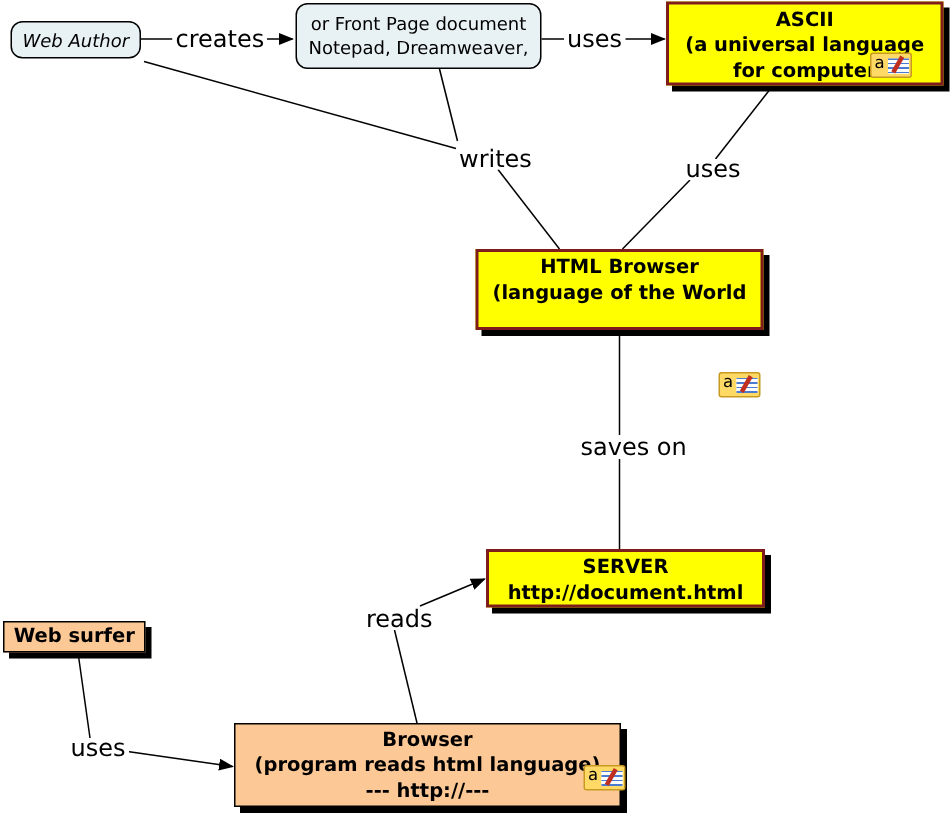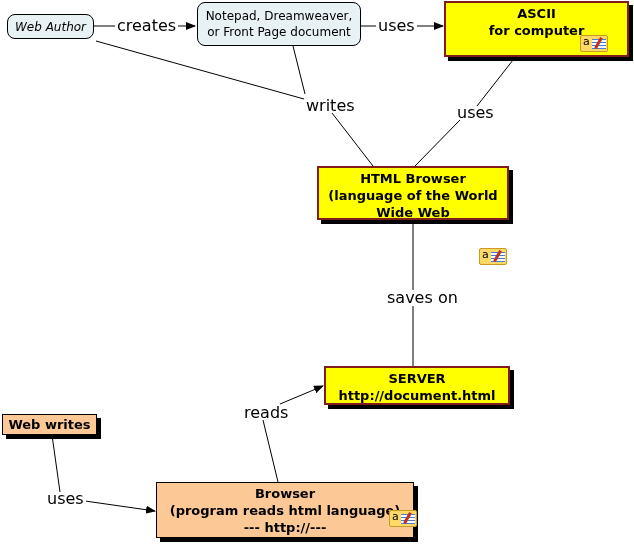--- a/index.html
+++ b/index.html
@@ -45,52 +45,52 @@
     <line x1="52" y1="435" x2="60" y2="492"></line>
     <line x1="78" y1="500" x2="155" y2="511" marker-end="url(#arr)"></line>
   </g>
 </svg>
 
 <div class="node plain" style="left:7px;top:14px;width:87px;height:25px;padding-top:4px;font-style:italic;">
   <span>Web Author</span>
 </div>
 
 <div class="node plain" style="left:197px;top:2px;width:164px;height:44px;padding-top:5px;">
+  <div>or Front Page document</div>
   <div>Notepad, Dreamweaver,</div>
-  <div>or Front Page document</div>
 </div>
 
 <div class="node yellow" style="left:444px;top:1px;width:185px;height:56px;padding-top:2px;">
   <div>ASCII</div>
+  <div>(a universal language</div>
   <div>for computer</div>
 </div>
 <div class="note" style="left:580px;top:35px;">
   <span class="a">a</span>
     <span class="lines"></span>
     <span class="pen"></span>
 </div>
 
 <div class="node yellow" style="left:317px;top:166px;width:192px;height:54px;padding-top:2px;">
   <div>HTML Browser</div>
   <div>(language of the World</div>
-  <div>Wide Web</div>
 </div>
 <div class="note" style="left:479px;top:248px;">
   <span class="a">a</span>
     <span class="lines"></span>
     <span class="pen"></span>
 </div>
 
 <div class="node yellow" style="left:324px;top:366px;width:186px;height:39px;padding-top:2px;text-align:center;">
   <div>SERVER</div>
   <div>http://document.html</div>
 </div>
 
 <div class="node orange" style="left:2px;top:414px;width:95px;height:21px;padding-top:1px;">
-  <span>Web writes</span>
+  <span>Web surfer</span>
 </div>
 
 <div class="node orange" style="left:156px;top:482px;width:258px;height:56px;padding-top:2px;">
   <div>Browser</div>
   <div>(program reads html language)</div>
   <div>--- http://---</div>
 </div>
 <div class="note" style="left:389px;top:510px;">
   <span class="a">a</span>
     <span class="lines"></span>

